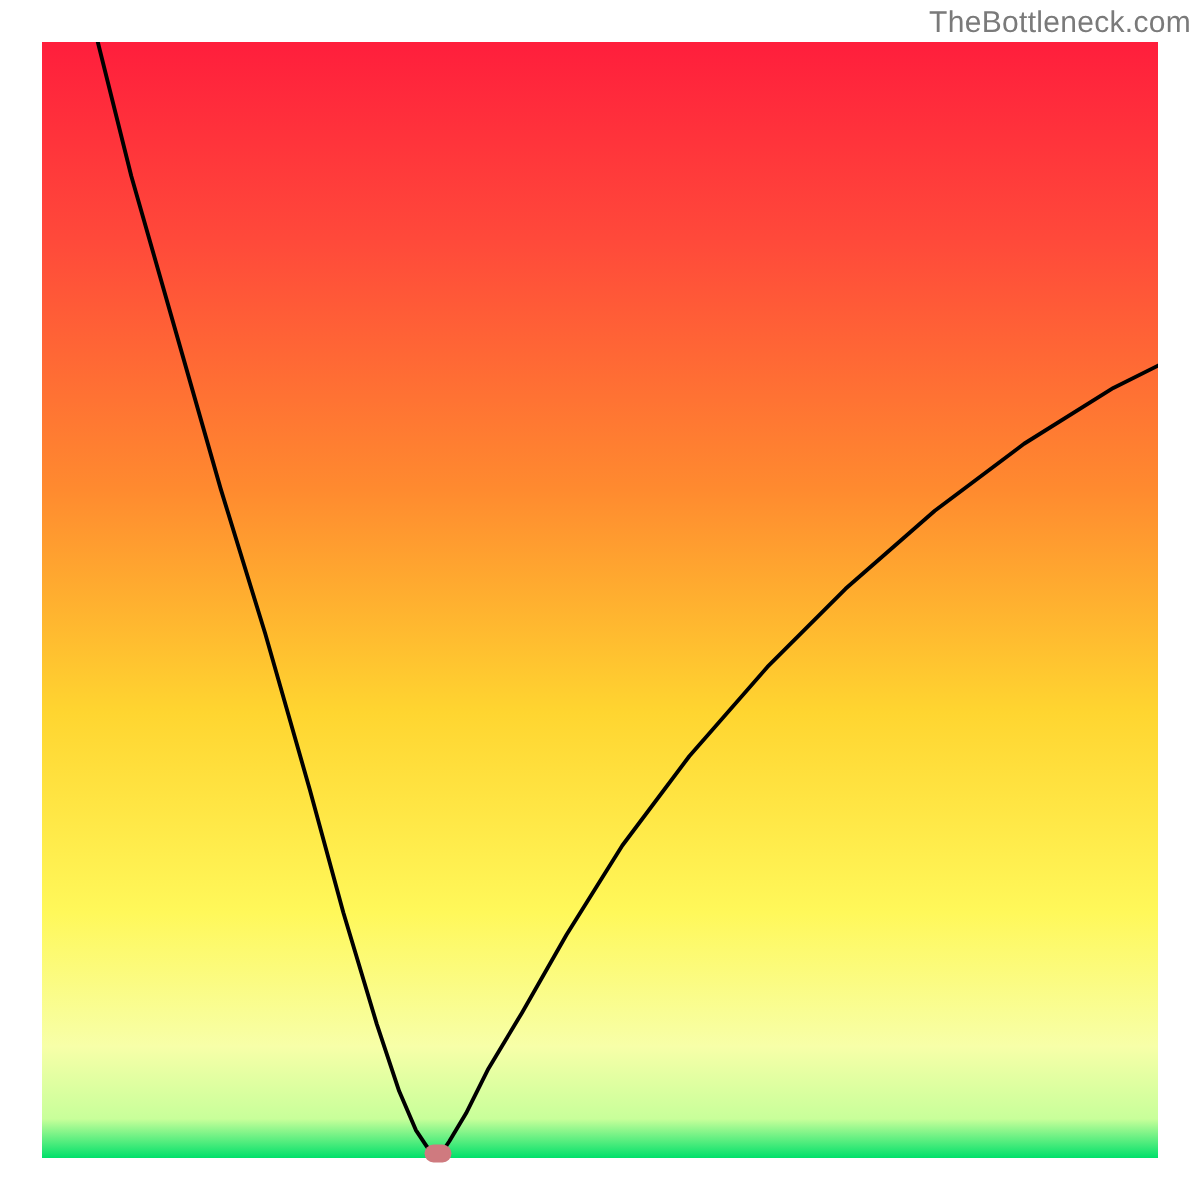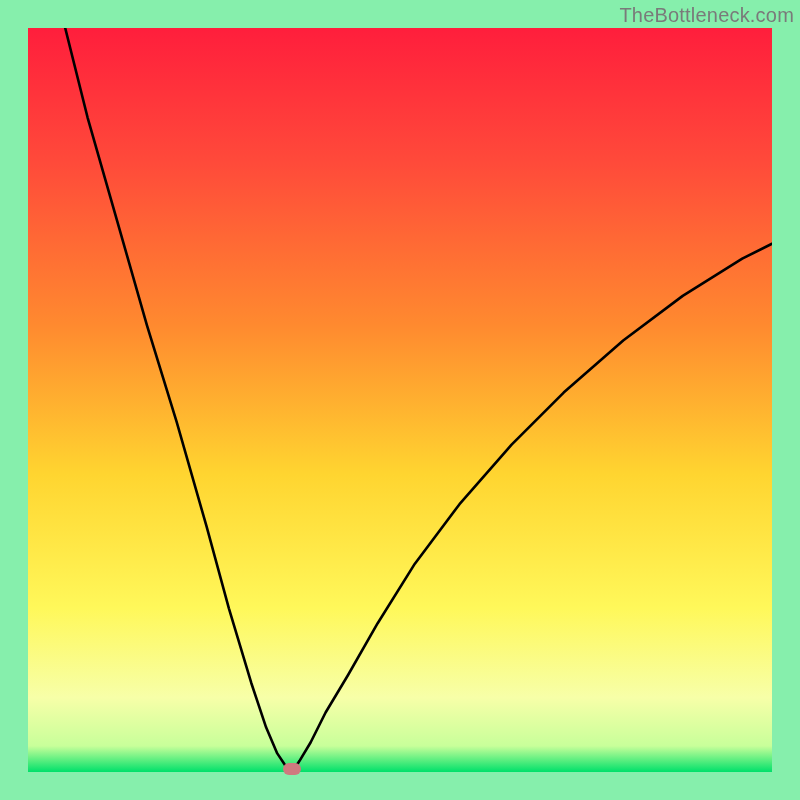--- a/index.html
+++ b/index.html
@@ -8,21 +8,21 @@
     width: 800px;
     height: 800px;
     background: #000000;
     overflow: hidden;
     font-family: Arial, Helvetica, sans-serif;
   }
   .frame {
     position: relative;
     width: 800px;
     height: 800px;
-    background: #86efac;
+    background: #ffffff;
   }
   .plot-area {
     position: absolute;
     left: 28px;
     top: 28px;
     width: 744px;
     height: 744px;
     
   }
   .plot-bg {

